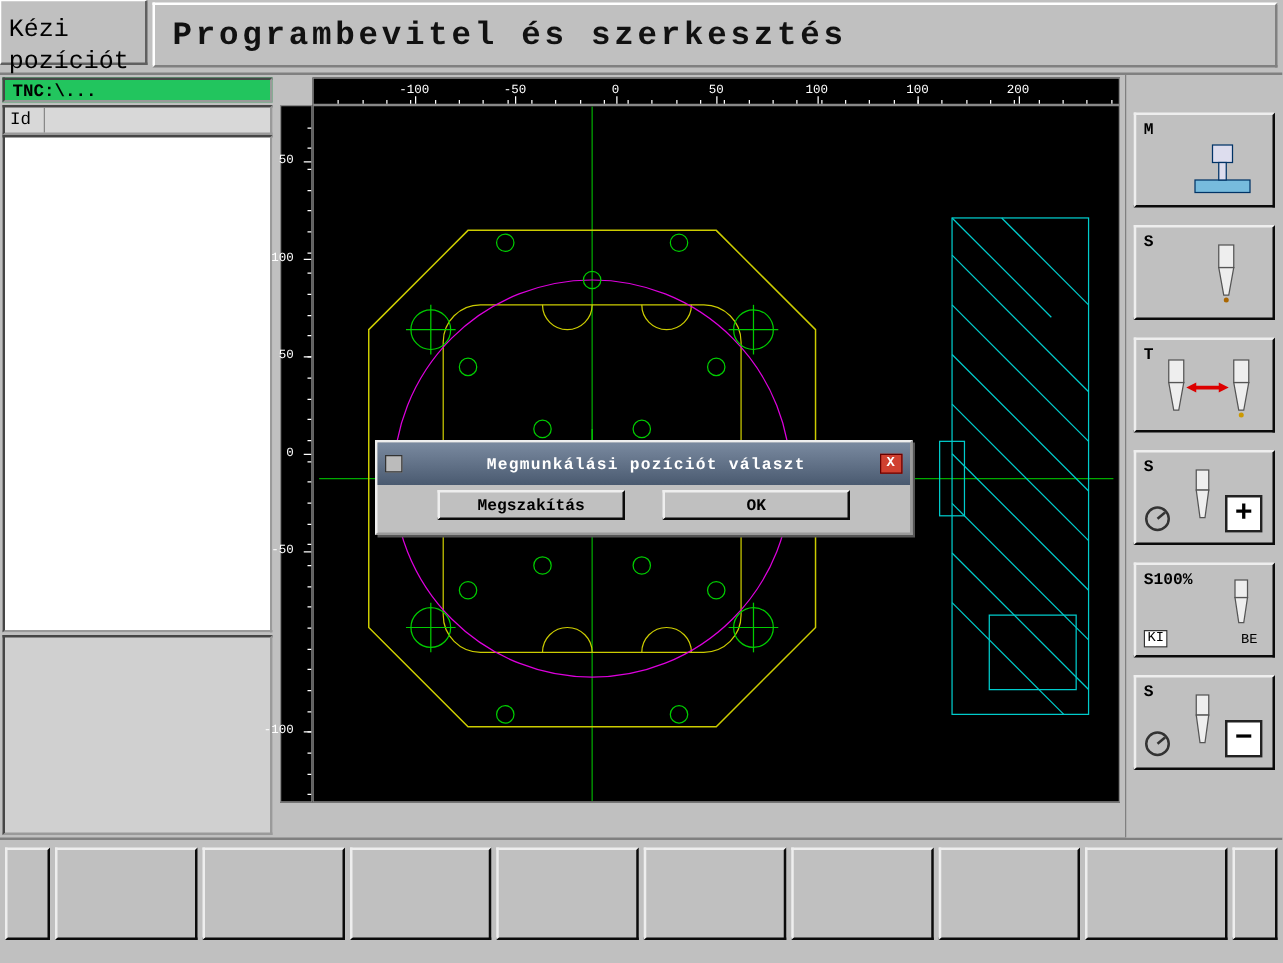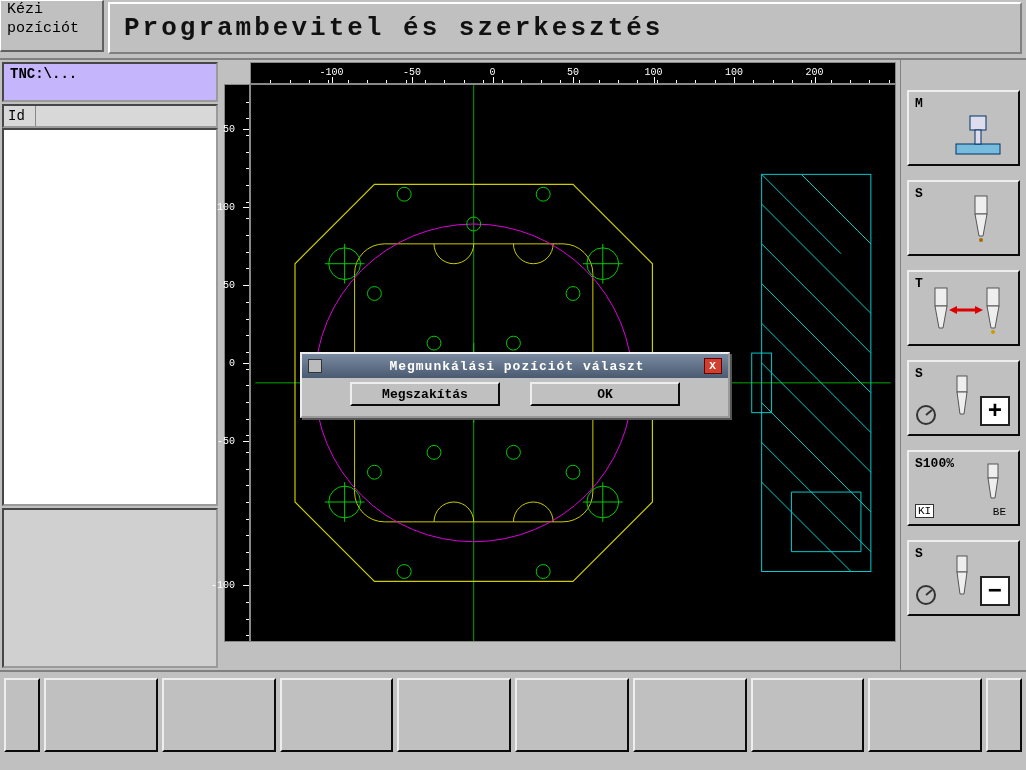--- a/index.html
+++ b/index.html
@@ -13,28 +13,28 @@
     position: relative;
   }
   
   .header {
     display: flex;
     height: 60px;
     background: #c0c0c0;
     border-bottom: 2px solid #808080;
   }
   .mode-tab {
-    width: 104px;
+    width: 118px;
     height: 52px;
     background: #c0c0c0;
     border: 1px solid #fff;
     border-right: 2px solid #606060;
     border-bottom: 2px solid #606060;
-    padding: 0 6px;
-    font-size: 15px;
+    padding: 11px 6px;
+    font-size: 20px;
     line-height: 1.25;
   }
   .title-bar {
     flex: 1;
     background: #c0c0c0;
     border: 2px solid #808080;
     border-left: 2px solid #fff;
     border-top: 2px solid #fff;
     margin: 2px 4px 4px 4px;
     display: flex;
@@ -53,23 +53,23 @@
     position: relative;
   }
   
   .left {
     width: 220px;
     display: flex;
     flex-direction: column;
     padding: 2px;
   }
   .path-box {
-    background: #c4b5fd;
+    background: #22c55e;
     border: 2px inset #9a9a9a;
-    height: 40px;
+    height: 20px;
     padding: 2px 6px;
     font-weight: bold;
   }
   .tree-head {
     display: flex;
     border: 2px inset #9a9a9a;
     background: #d8d8d8;
     height: 24px;
     margin-top: 2px;
   }
@@ -205,21 +205,21 @@
   
   .dialog {
     position: absolute;
     left: 300px; top: 352px;
     width: 430px;
     background: #c0c0c0;
     border: 2px outset #eee;
     box-shadow: 2px 2px 0 #555;
   }
   .dlg-title {
-    height: 24px;
+    height: 34px;
     background: linear-gradient(#7a8aa0,#4a5a70);
     color: #fff;
     display: flex;
     align-items: center;
     padding: 0 6px;
     font-size: 13px;
     font-weight: bold;
     letter-spacing: 1px;
   }
   .dlg-title .cube {

